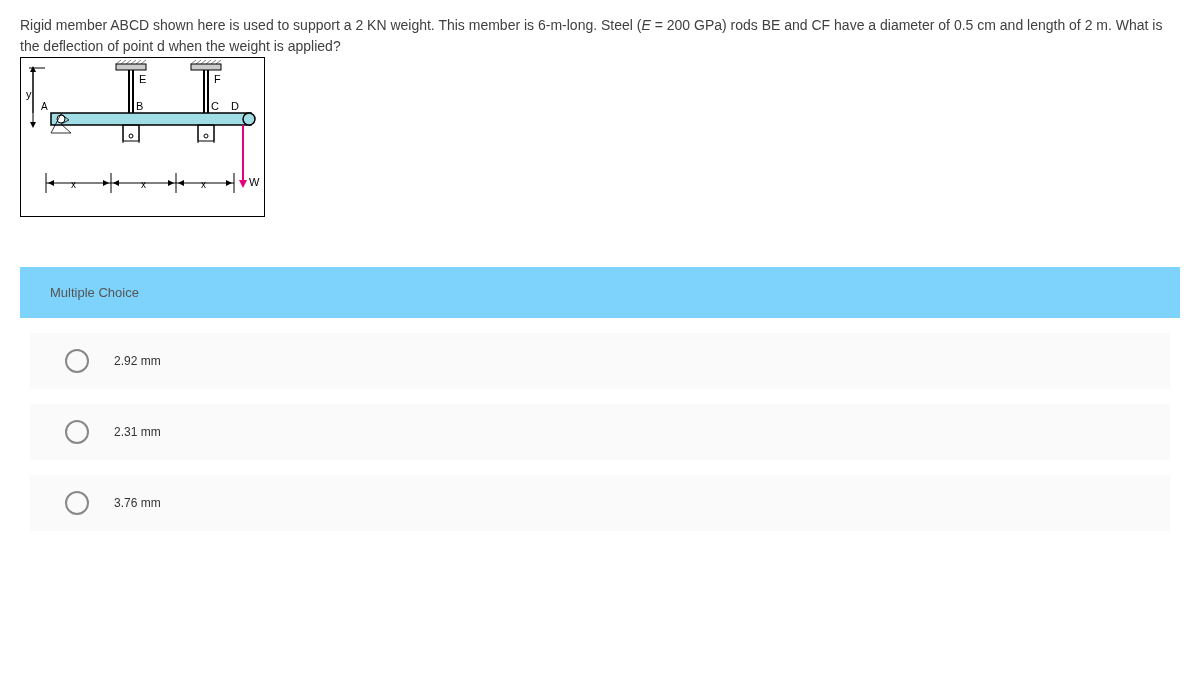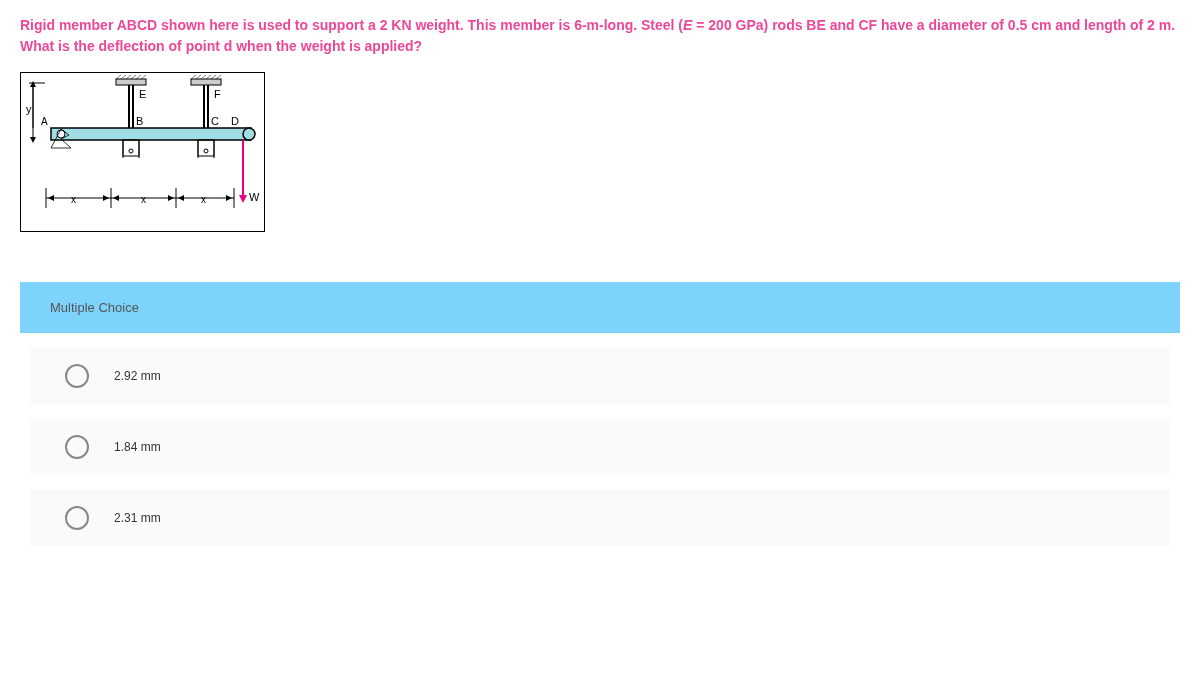--- a/index.html
+++ b/index.html
@@ -8,24 +8,22 @@
       padding: 0;
     }
     body {
       font-family: Arial, Helvetica, sans-serif;
       background: #ffffff;
       padding: 15px 20px;
       color: #333;
       font-size: 14px;
     }
     .question-text {
-      margin-bottom: 15px;
       line-height: 1.5;
-      color: #ec4899;
-      font-weight: bold;
+      color: #404040;
     }
     .question-text .italic {
       font-style: italic;
     }
     .diagram-container {
       border: 1px solid #000;
       width: 245px;
       height: 160px;
       margin-bottom: 50px;
       position: relative;
@@ -154,19 +152,19 @@
 
 <div class="question-type-bar">Multiple Choice</div>
 
 <div class="options-container">
   <div class="option-row">
     <div class="radio-circle"></div>
     <div class="option-label">2.92 mm</div>
   </div>
   <div class="option-row">
     <div class="radio-circle"></div>
-    <div class="option-label">1.84 mm</div>
+    <div class="option-label">2.31 mm</div>
   </div>
   <div class="option-row">
     <div class="radio-circle"></div>
-    <div class="option-label">2.31 mm</div>
+    <div class="option-label">3.76 mm</div>
   </div>
 </div>
 
 </body></html>

